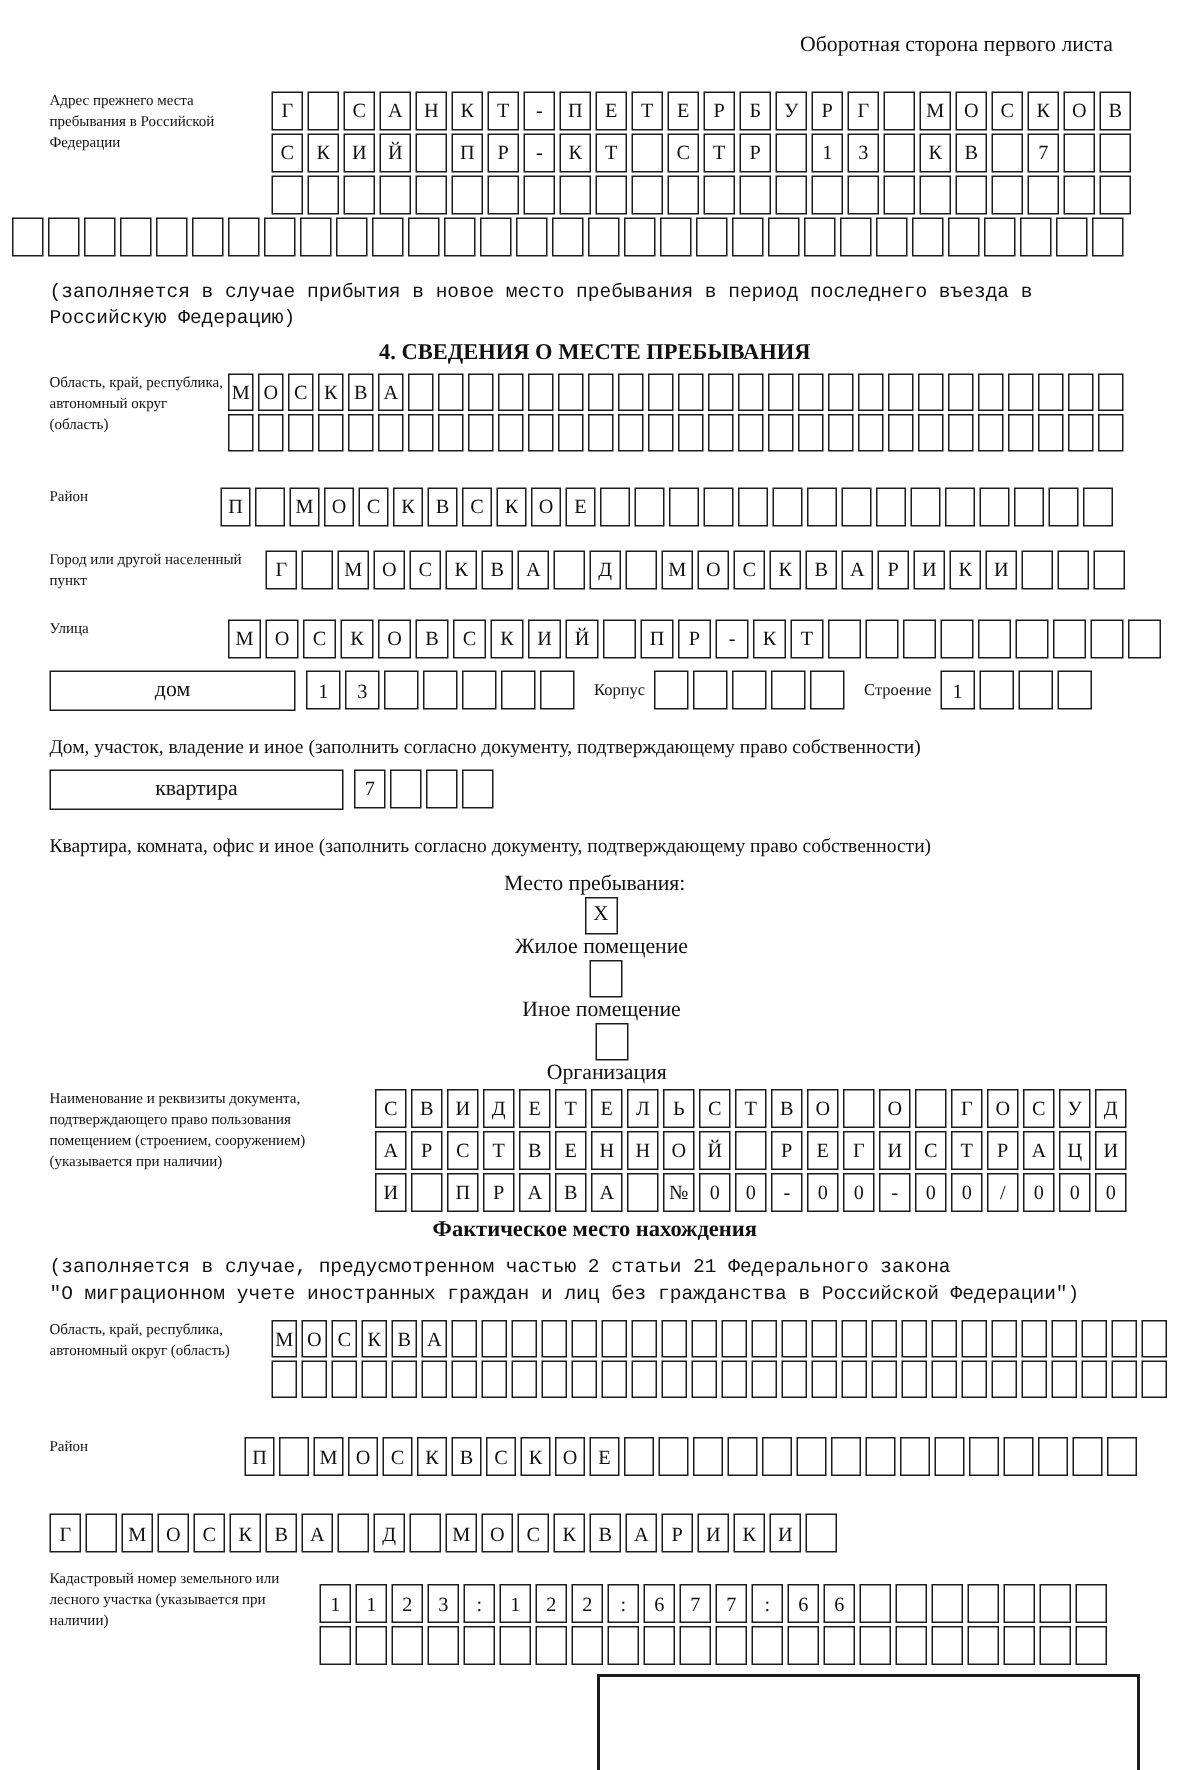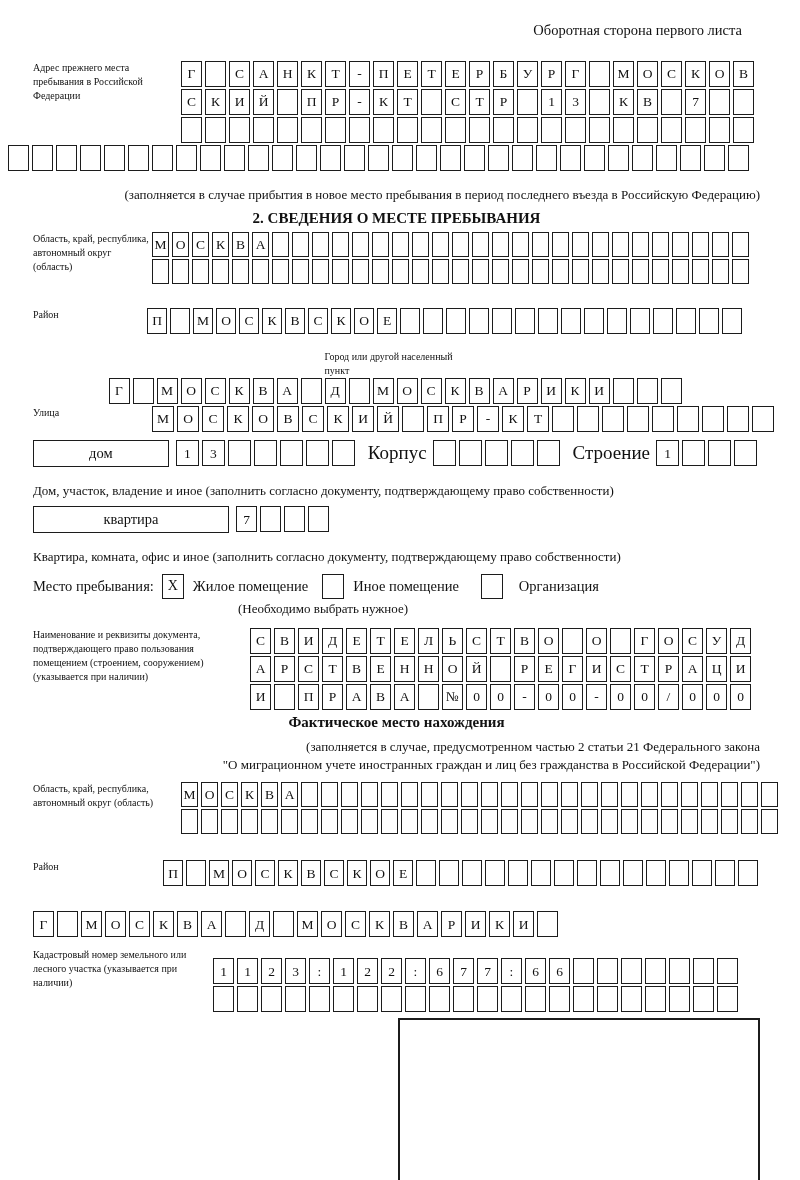--- a/index.html
+++ b/index.html
@@ -22,31 +22,31 @@
     border:1.5px solid #1c1c1c; background:#fff;
     width:21px; height:26px; margin-right:3px;
     font-size:13.5px; line-height:1; color:#111;
   }
   .c20 .cell { width:17px; height:25px; }
   .c23 .cell { width:20px; }
   .c25 .cell { width:22px; }
   .c26 .cell { width:23px; }
 
   .caption { font-size:13px; line-height:1.3; }
-  .caption.center { text-align:right; }
+  .caption.center { text-align:left;font-family:Liberation Mono, monospace; }
   .sec-title { text-align:center; font-size:15px; font-weight:bold; margin:6px 0 5px 0; }
 
   .wide-box {
     display:inline-flex; align-items:center; justify-content:center;
     border:1.5px solid #1c1c1c; height:27px; font-size:14.5px;
   }
   .dom-row, .kvartira-row { display:flex; align-items:center; }
-  .inline-label { font-size:19px; padding:0 6px 0 10px; }
-
-  .mesto-row { display:flex; align-items:center; font-size:14.5px; }
+  .inline-label { font-size:11px; padding:0 6px 0 10px; }
+
+  .mesto-row { display:flex; align-items:center; font-size:14.5px;flex-direction:column; }
   .check.cell { width:22px; height:25px; margin:0; font-size:14px; }
 
   .stamp-area { margin-left:352px; width:408px; }
   .stamp-box { border:2px solid #1c1c1c; width:362px; height:172px; margin-left:13px; background:#fff; }
   .stamp-caption { margin-top:6px; text-align:center; font-size:13.5px; line-height:1.45; }
 
   .mb2{margin-bottom:2px;} .mb4{margin-bottom:16px;} .mb6{margin-bottom:6px;}
   .mb8{margin-bottom:8px;} .mb10{margin-bottom:10px;}
 </style>
 </head>
@@ -167,21 +167,21 @@
       <span class="cell"></span>
       <span class="cell"></span>
       <span class="cell"></span>
       <span class="cell"></span>
       <span class="cell"></span>
       <span class="cell"></span>
       <span class="cell"></span>
     </div>
   <div class="caption center mb6">(заполняется в случае прибытия в новое место пребывания в период последнего въезда в Российскую Федерацию)</div>
 
-  <div class="sec-title">2. СВЕДЕНИЯ О МЕСТЕ ПРЕБЫВАНИЯ</div>
+  <div class="sec-title">4. СВЕДЕНИЯ О МЕСТЕ ПРЕБЫВАНИЯ</div>
 
   <div class="field-row" style="min-height:76px;">
     <div class="field-label" style="width:119px;">Область, край, республика, автономный округ (область)</div>
     <div class="rows-stack c20">
       <div class="boxrow">
           <span class="cell">М</span>
           <span class="cell">О</span>
           <span class="cell">С</span>
           <span class="cell">К</span>
           <span class="cell">В</span>
@@ -271,21 +271,21 @@
         <span class="cell"></span>
         <span class="cell"></span>
         <span class="cell"></span>
         <span class="cell"></span>
         <span class="cell"></span>
         <span class="cell"></span>
         <span class="cell"></span>
       </div>
   </div>
 
-  <div class="field-row mb2" style="align-items:center; min-height:44px;flex-direction:column;">
+  <div class="field-row mb2" style="min-height:44px;">
     <div class="field-label" style="width:144px;">Город или другой населенный пункт</div>
     <div class="boxrow">
         <span class="cell">Г</span>
         <span class="cell"></span>
         <span class="cell">М</span>
         <span class="cell">О</span>
         <span class="cell">С</span>
         <span class="cell">К</span>
         <span class="cell">В</span>
         <span class="cell">А</span>
@@ -381,21 +381,20 @@
 
   <div class="mesto-row mb2">
     <span>Место пребывания:</span>
     <span class="cell check" style="margin-left:8px;">X</span>
     <span style="margin-left:9px;">Жилое помещение</span>
     <span class="cell check" style="margin-left:14px;"></span>
     <span style="margin-left:9px;">Иное помещение</span>
     <span class="cell check" style="margin-left:22px;"></span>
     <span style="margin-left:16px;">Организация</span>
   </div>
-  <div class="caption mb10" style="margin-left:205px;">(Необходимо выбрать нужное)</div>
 
   <div class="field-row mb2">
     <div class="field-label" style="width:217px;">Наименование и реквизиты документа, подтверждающего право пользования помещением (строением, сооружением) (указывается при наличии)</div>
     <div class="rows-stack">
       <div class="boxrow">
           <span class="cell">С</span>
           <span class="cell">В</span>
           <span class="cell">И</span>
           <span class="cell">Д</span>
           <span class="cell">Е</span>

